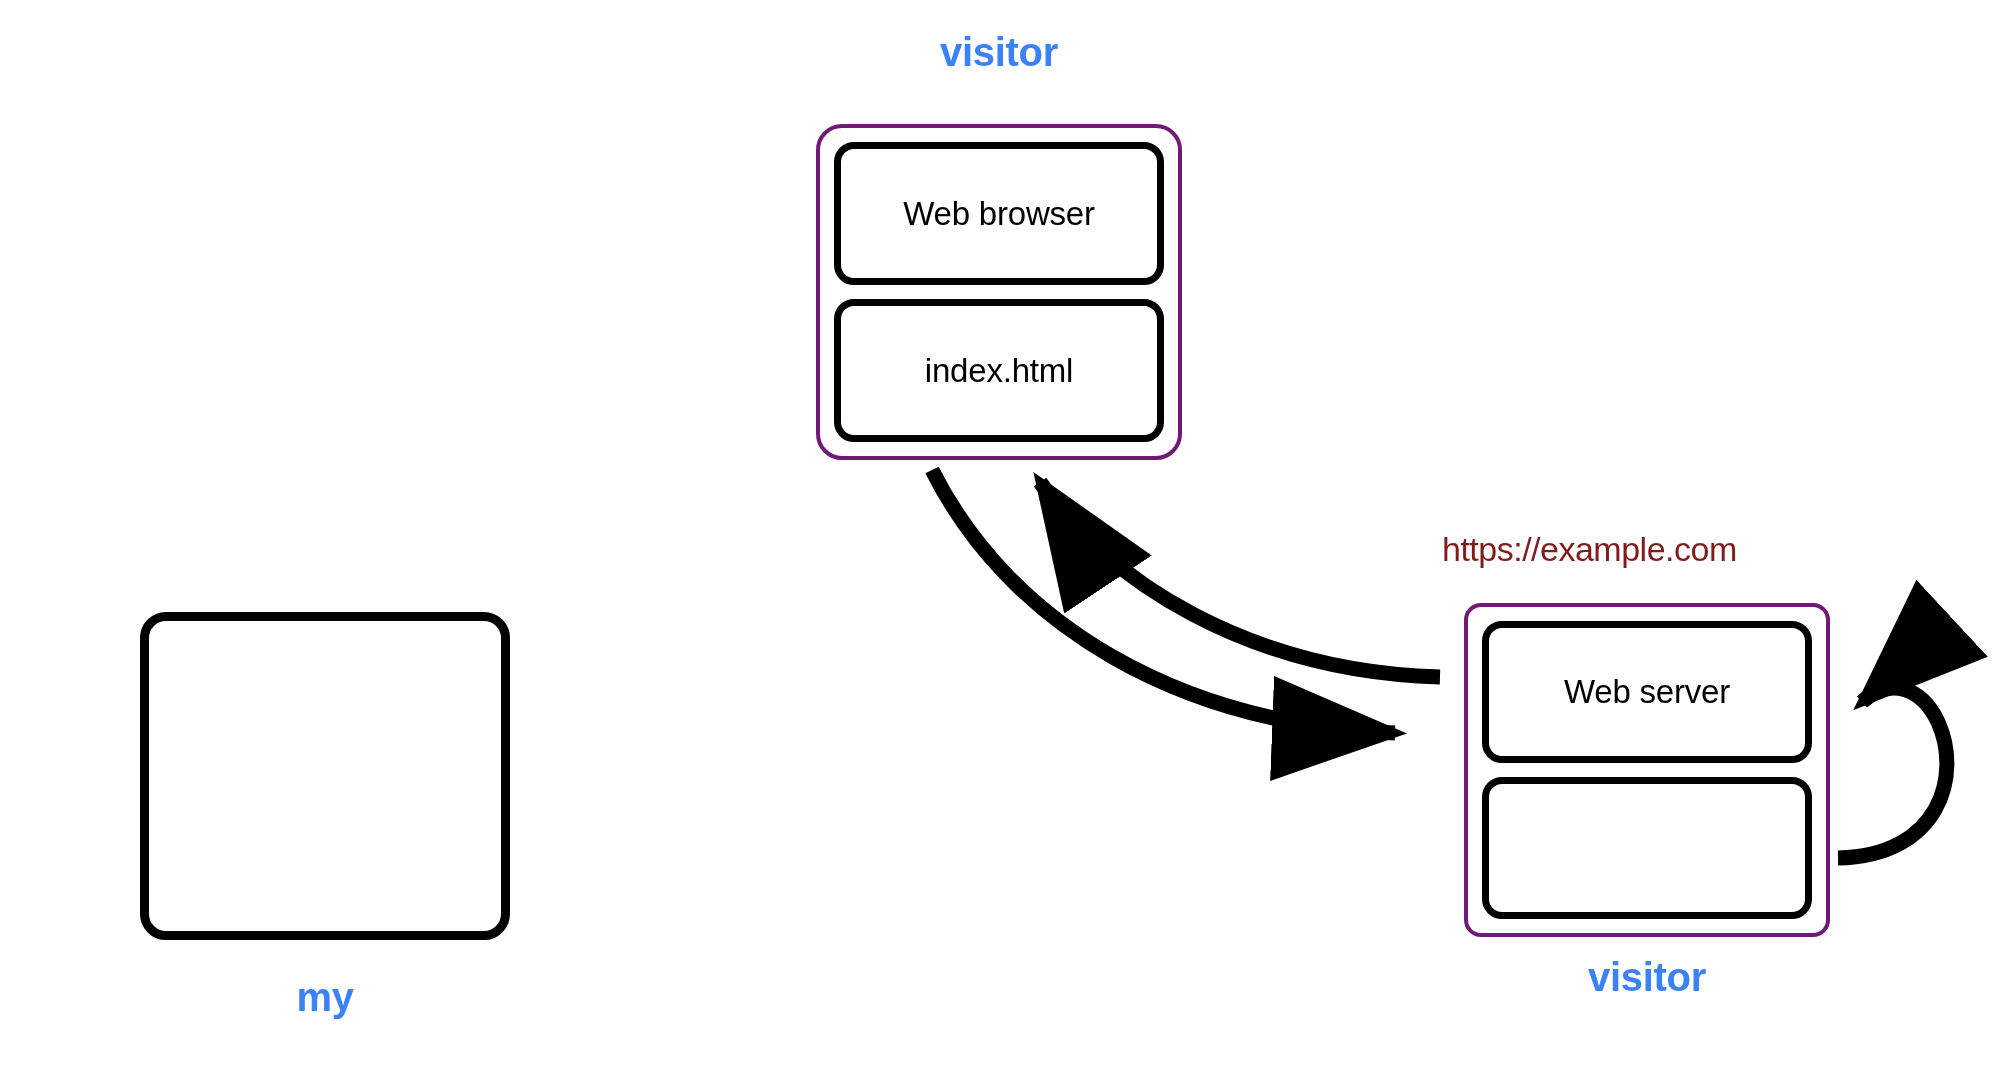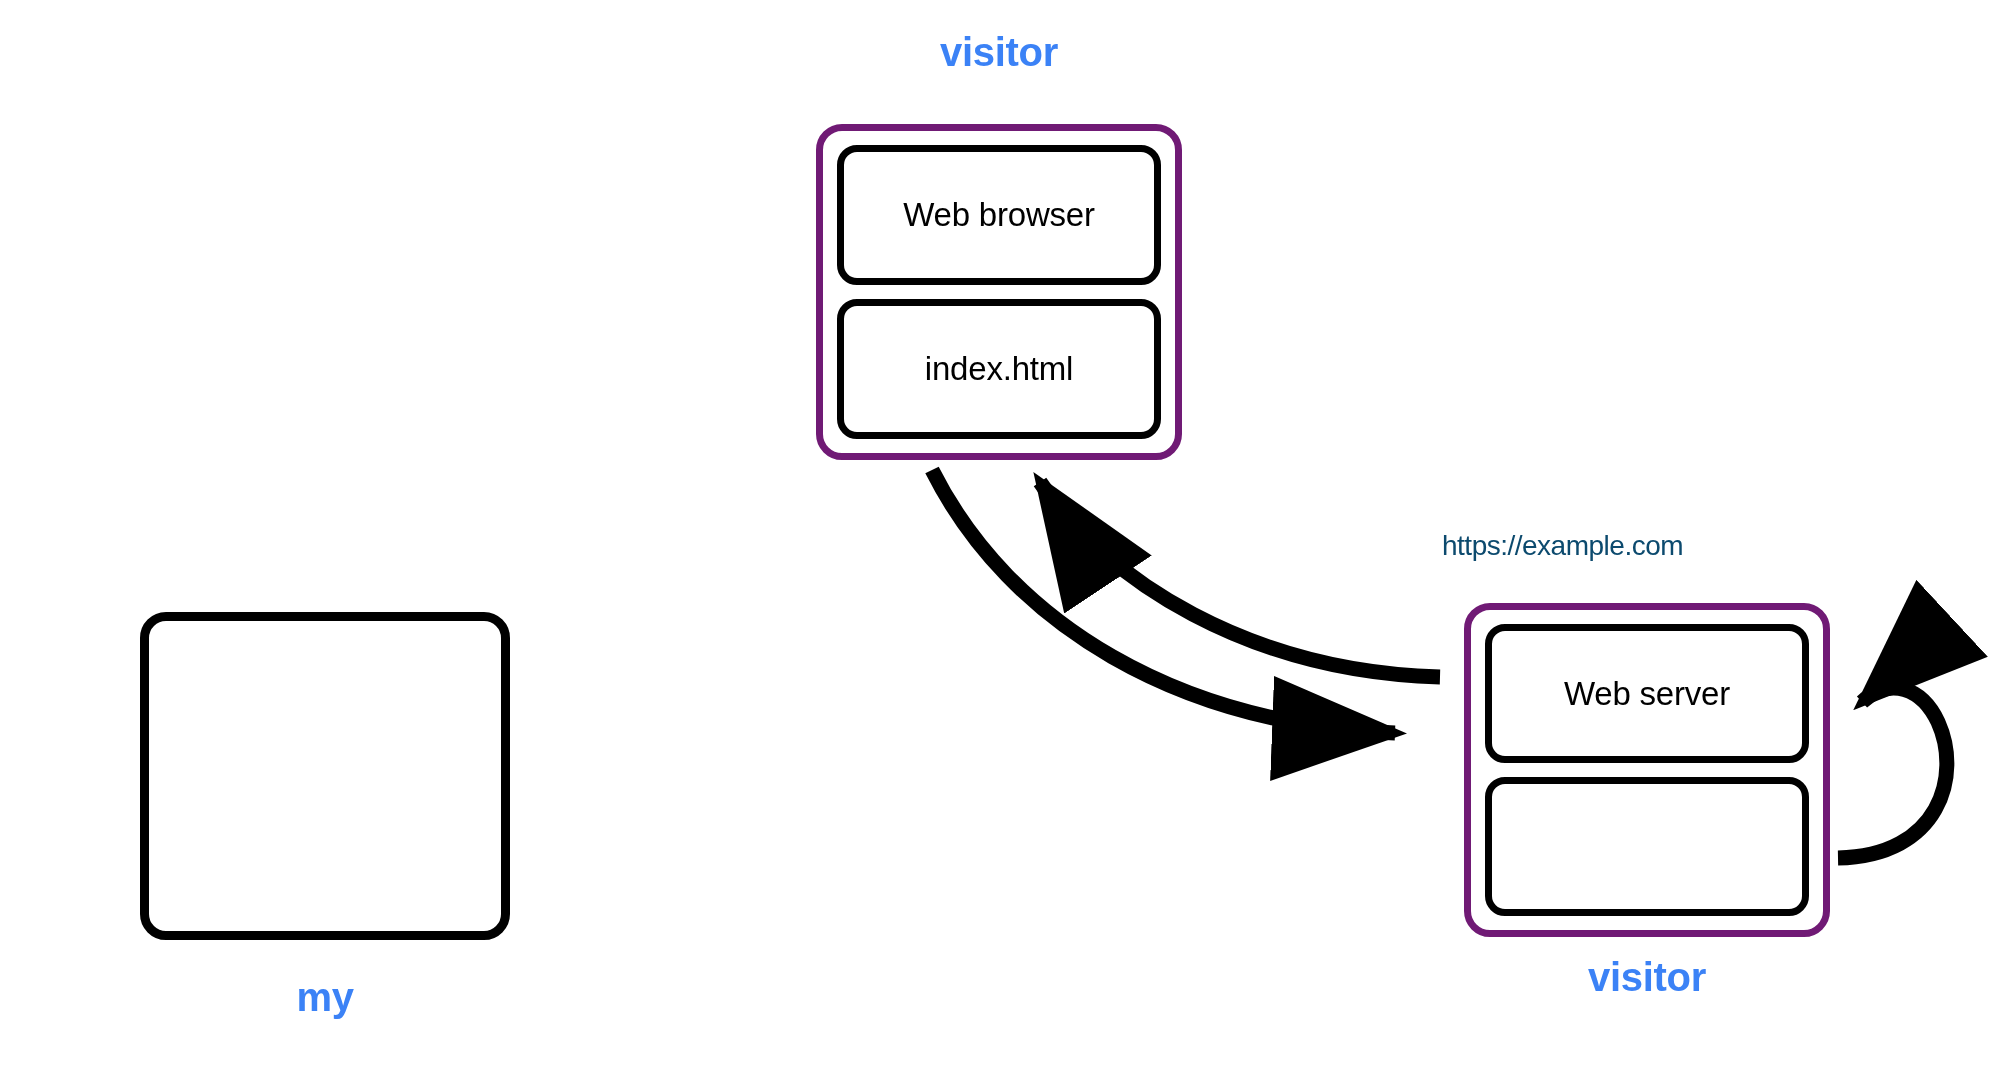--- a/index.html
+++ b/index.html
@@ -22,21 +22,21 @@
     width: 2000px;
     height: 1082px;
   }
   .node {
     position: absolute;
     box-sizing: border-box;
     background: #ffffff;
   }
   
   .outer-box {
-    border: 7px solid #701a75;
+    border: 4px solid #701a75;
     border-radius: 26px;
     display: flex;
     flex-direction: column;
     justify-content: space-between;
     padding: 14px;
   }
   
   .slot {
     box-sizing: border-box;
     border: 7px solid #000000;
@@ -68,24 +68,24 @@
     position: absolute;
     font-size: 40px;
     font-weight: bold;
     letter-spacing: -0.3px;
     color: #3b82f6;
     white-space: nowrap;
     text-align: center;
   }
   .caption-plain {
     position: absolute;
-    font-size: 28px;
+    font-size: 34px;
     font-weight: 400;
     letter-spacing: -0.5px;
-    color: #0c4a6e;
+    color: #7f1d1d;
     white-space: nowrap;
   }
   svg.edges {
     position: absolute;
     left: 0;
     top: 0;
     width: 2000px;
     height: 1082px;
     pointer-events: none;
   }
@@ -104,21 +104,21 @@
     <div class="slot">
       <span class="slot-label">Web browser</span>
     </div>
     <div class="slot">
       <span class="slot-label">index.html</span>
     </div>
   </div>
 
   <div class="caption-plain" style="left:1442px; top:530px;">https://example.com</div>
 
-  <div class="node outer-box" style="left:1464px; top:603px; width:366px; height:334px;">
+  <div class="node outer-box" style="left:1464px; top:603px; width:366px; height:334px;border-radius:17px;">
     <div class="slot">
       <span class="slot-label">Web server</span>
     </div>
     <div class="slot">
       <span class="slot-label"></span>
     </div>
   </div>
 
   <div class="caption-bold" style="left:1464px; top:955px; width:366px;">visitor</div>
 

